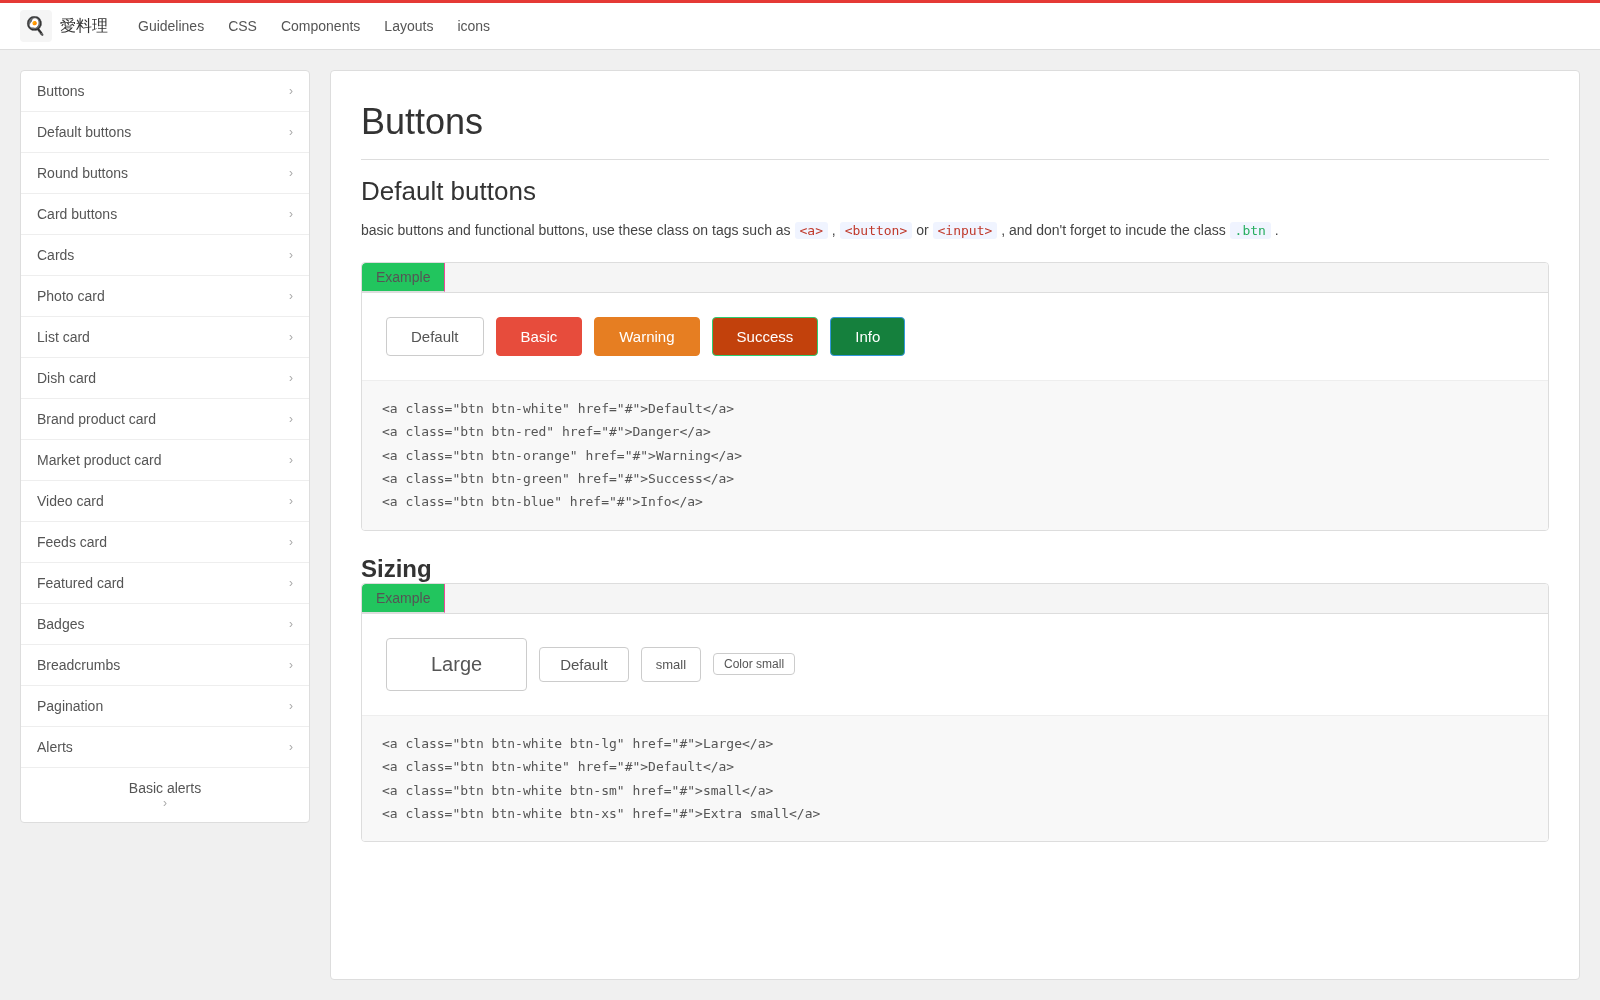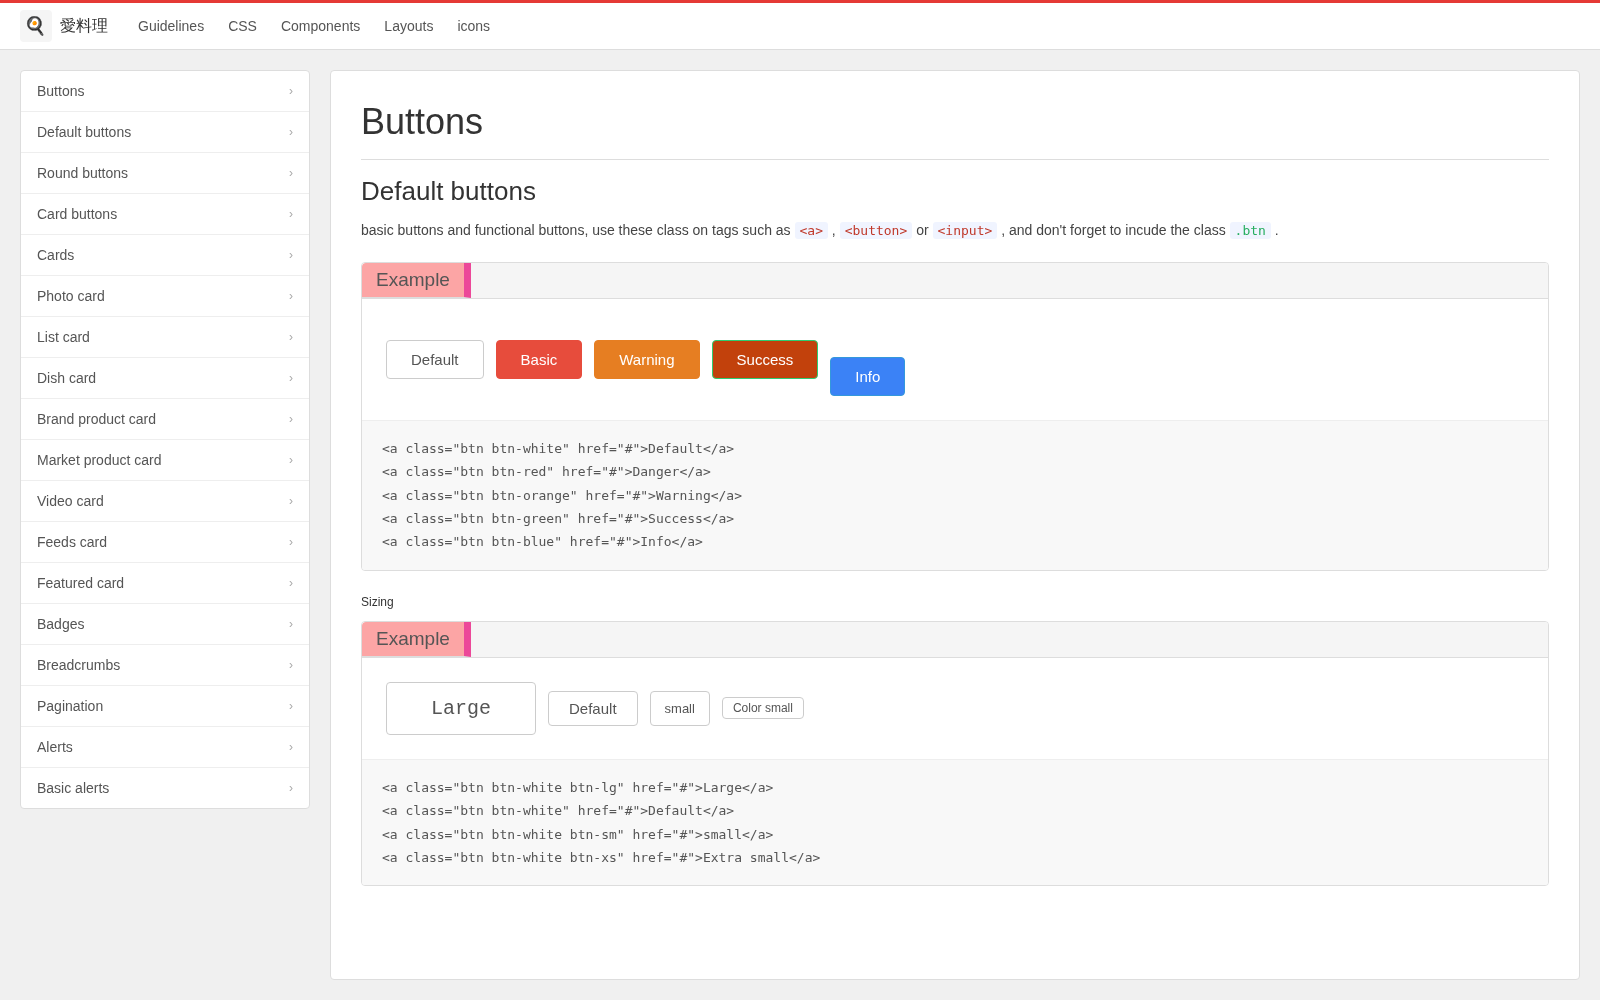--- a/index.html
+++ b/index.html
@@ -67,21 +67,21 @@
     .sidebar-item {
       display: flex;
       align-items: center;
       justify-content: space-between;
       padding: 12px 16px;
       border-bottom: 1px solid #eee;
       cursor: pointer;
       color: #555;
       font-size: 14px;
     }
-    .sidebar-item:last-child { border-bottom: none; }
+    .sidebar-item:last-child { border-bottom: none; flex-direction: column; }
     .sidebar-chevron {
       color: #aaa;
       font-size: 12px;
     }
 
     
     .main {
       flex: 1;
       background: #fff;
       border: 1px solid #ddd;
@@ -142,27 +142,27 @@
     }
 
     
     .example-box {
       border: 1px solid #ddd;
       border-radius: 4px;
       margin-bottom: 20px;
       overflow: hidden;
     }
     .example-tab {
-      background: #fca5a5;
+      background: #22c55e;
       border-bottom: 1px solid #ddd;
       padding: 6px 14px;
-      font-size: 19px;
+      font-size: 14px;
       color: #555;
       display: inline-block;
-      border-right: 7px solid #ec4899;
+      border-right: 1px solid #ec4899;
       border-top-left-radius: 4px;
     }
     .example-content {
       padding: 24px;
       display: flex;
       gap: 12px;
       align-items: center;
       flex-wrap: wrap;
     }
     .example-code {
@@ -201,32 +201,30 @@
       background: #e67e22;
       border-color: #e67e22;
       color: #fff;
     }
     .btn-green {
       background: #c2410c;
       border-color: #2ecc71;
       color: #fff;
     }
     .btn-blue {
-      background: #3b82f6;
+      background: #15803d;
       border-color: #3498db;
       color: #fff;
-      margin-top: 34px;
     }
 
     
     .btn-lg {
       padding: 14px 44px;
       font-size: 20px;
       min-width: 120px;
-      font-family: Liberation Mono, monospace;
     }
     .btn-sm {
       padding: 9px 14px;
       font-size: 13px;
     }
     .btn-xs {
       padding: 3px 10px;
       font-size: 12px;
     }
     .btn-default-size {
@@ -366,21 +364,21 @@
       <div class="example-code">
         <div>&lt;a class="btn btn-white" href="#"&gt;Default&lt;/a&gt;</div>
         <div>&lt;a class="btn btn-red" href="#"&gt;Danger&lt;/a&gt;</div>
         <div>&lt;a class="btn btn-orange" href="#"&gt;Warning&lt;/a&gt;</div>
         <div>&lt;a class="btn btn-green" href="#"&gt;Success&lt;/a&gt;</div>
         <div>&lt;a class="btn btn-blue" href="#"&gt;Info&lt;/a&gt;</div>
       </div>
     </div>
 
     <div class="sizing-section">
-      <h3 style="font-size:12px;font-weight:400;margin-bottom:12px;">Sizing</h3>
+      <h3 style="font-size:24px;font-weight:700;">Sizing</h3>
 
       <div class="example-box">
         <div style="background:#f5f5f5;border-bottom:1px solid #ddd;">
           <span class="example-tab">Example</span>
         </div>
         <div class="example-content" style="align-items:center;">
           <button class="btn btn-white btn-lg">Large</button>
           <button class="btn btn-white btn-default-size">Default</button>
           <button class="btn btn-white btn-sm">small</button>
           <button class="btn btn-white btn-xs">Color small</button>

